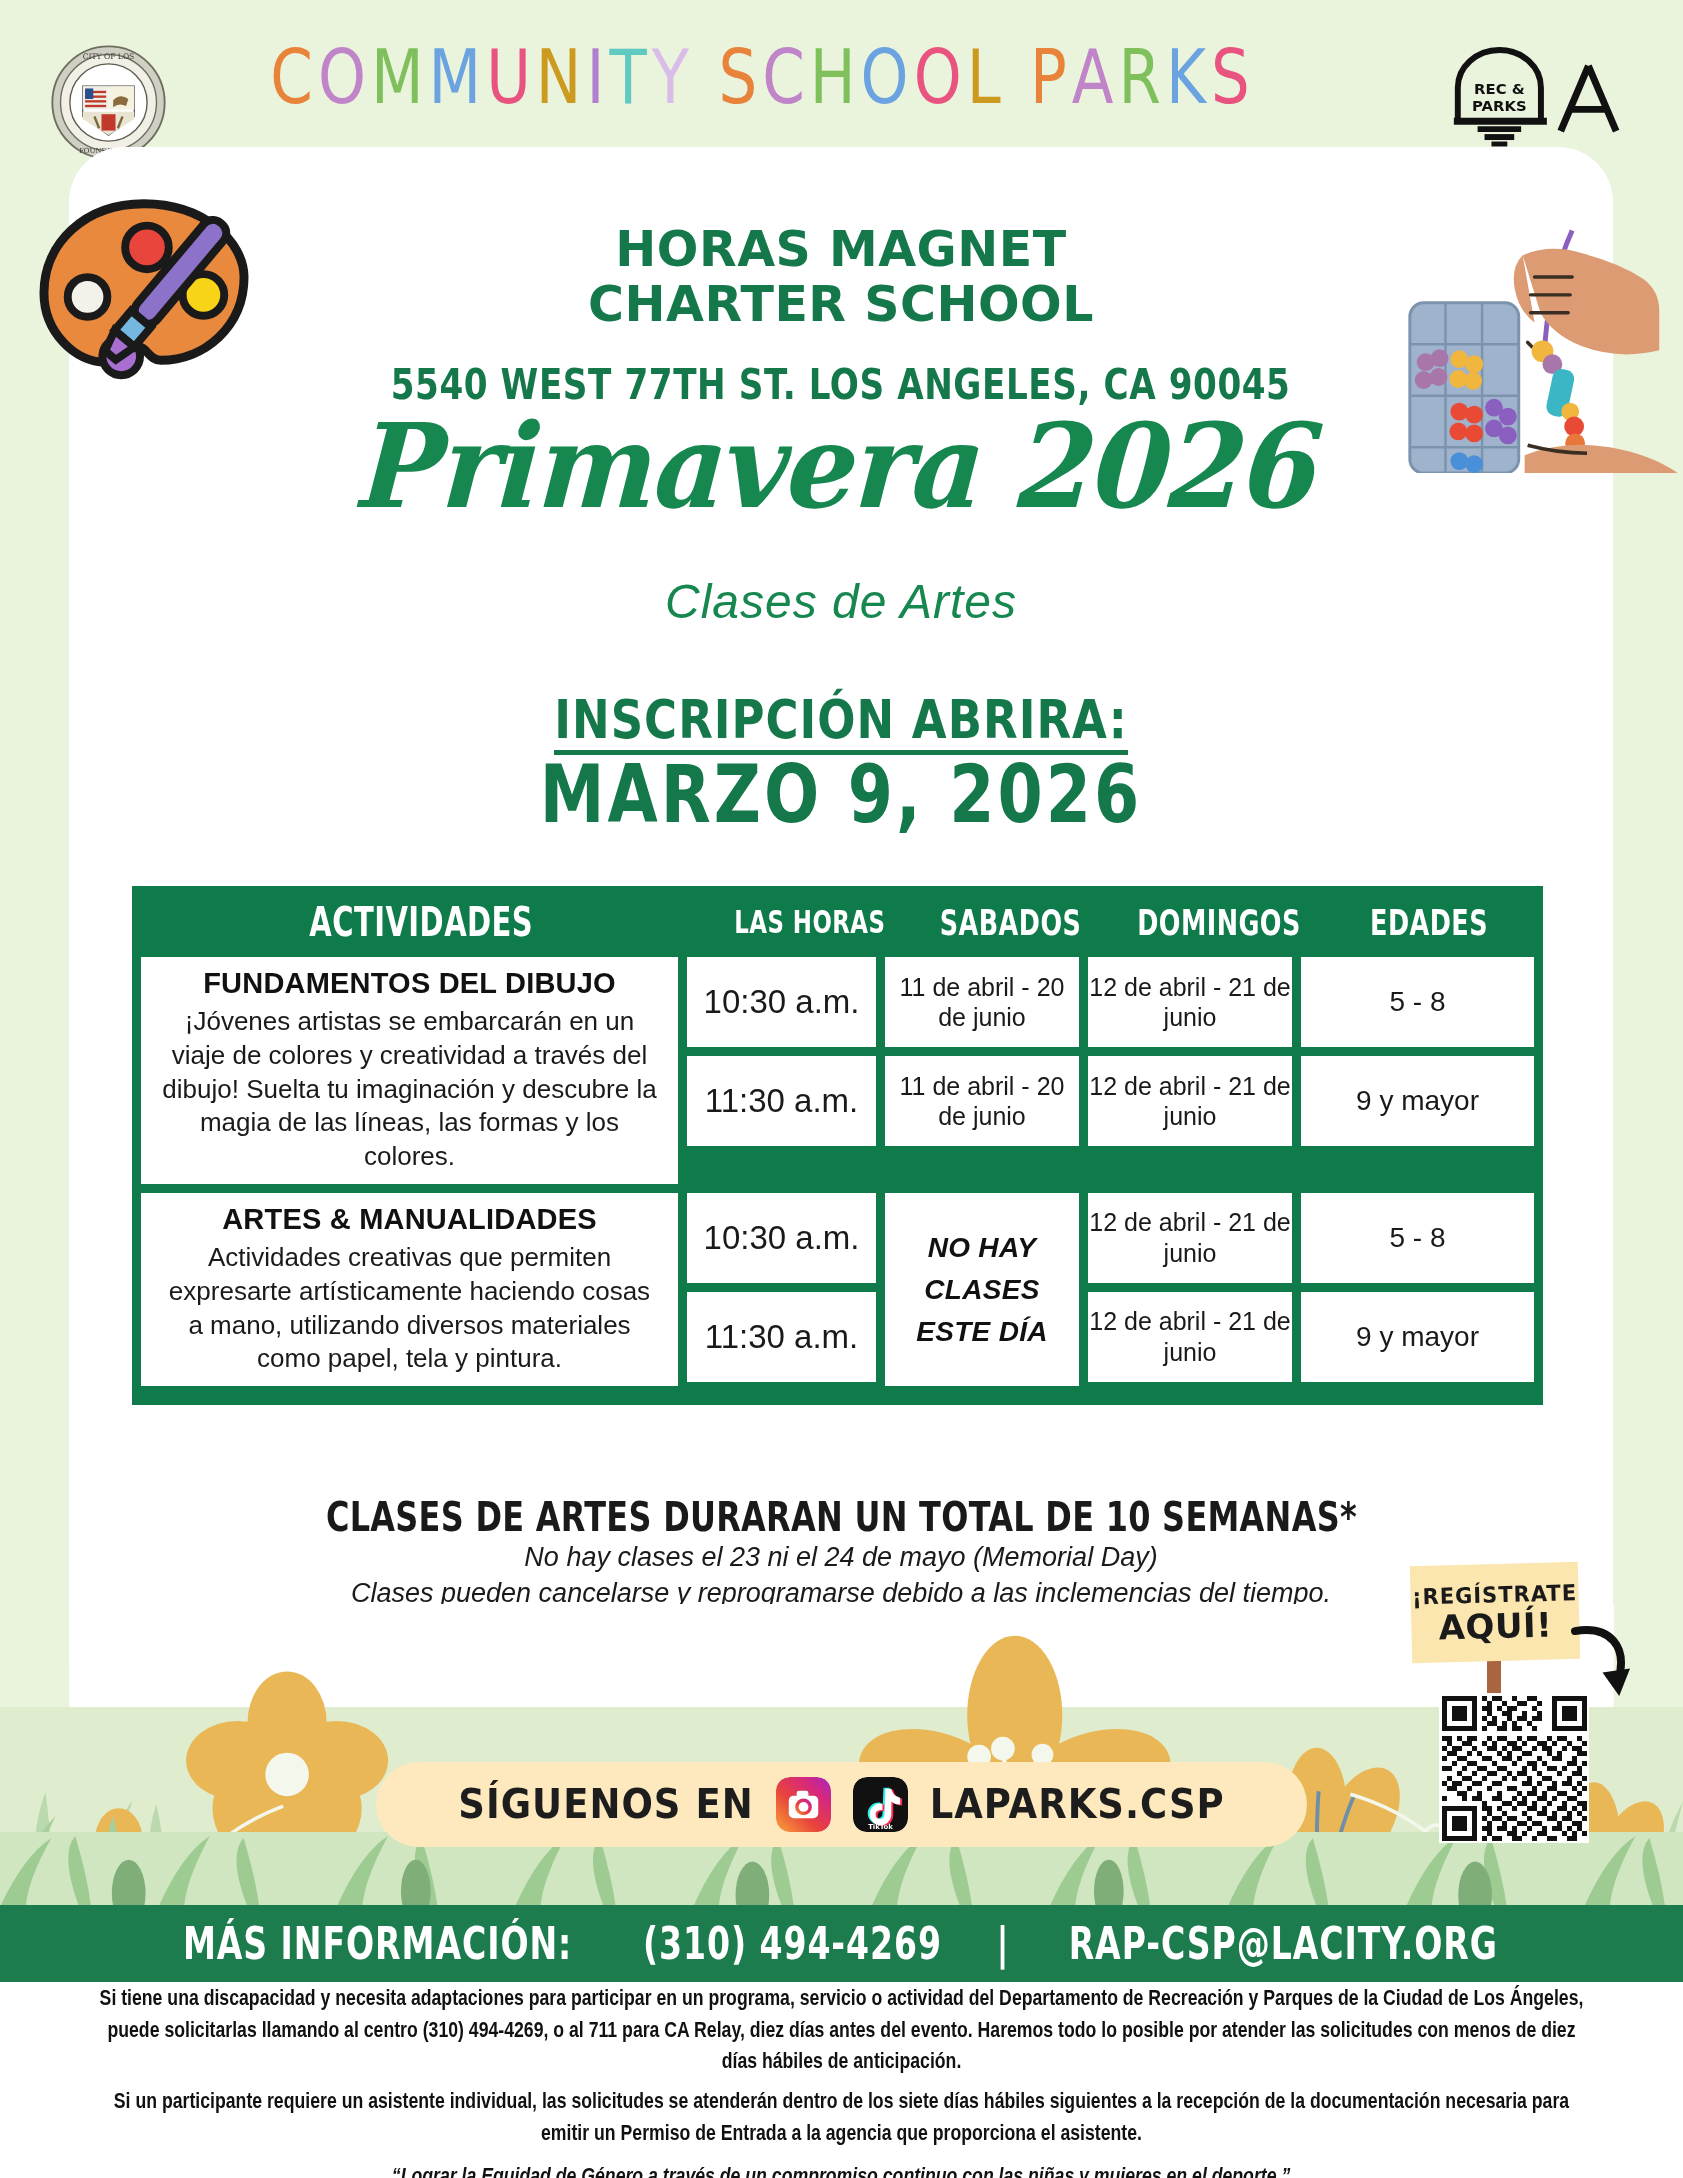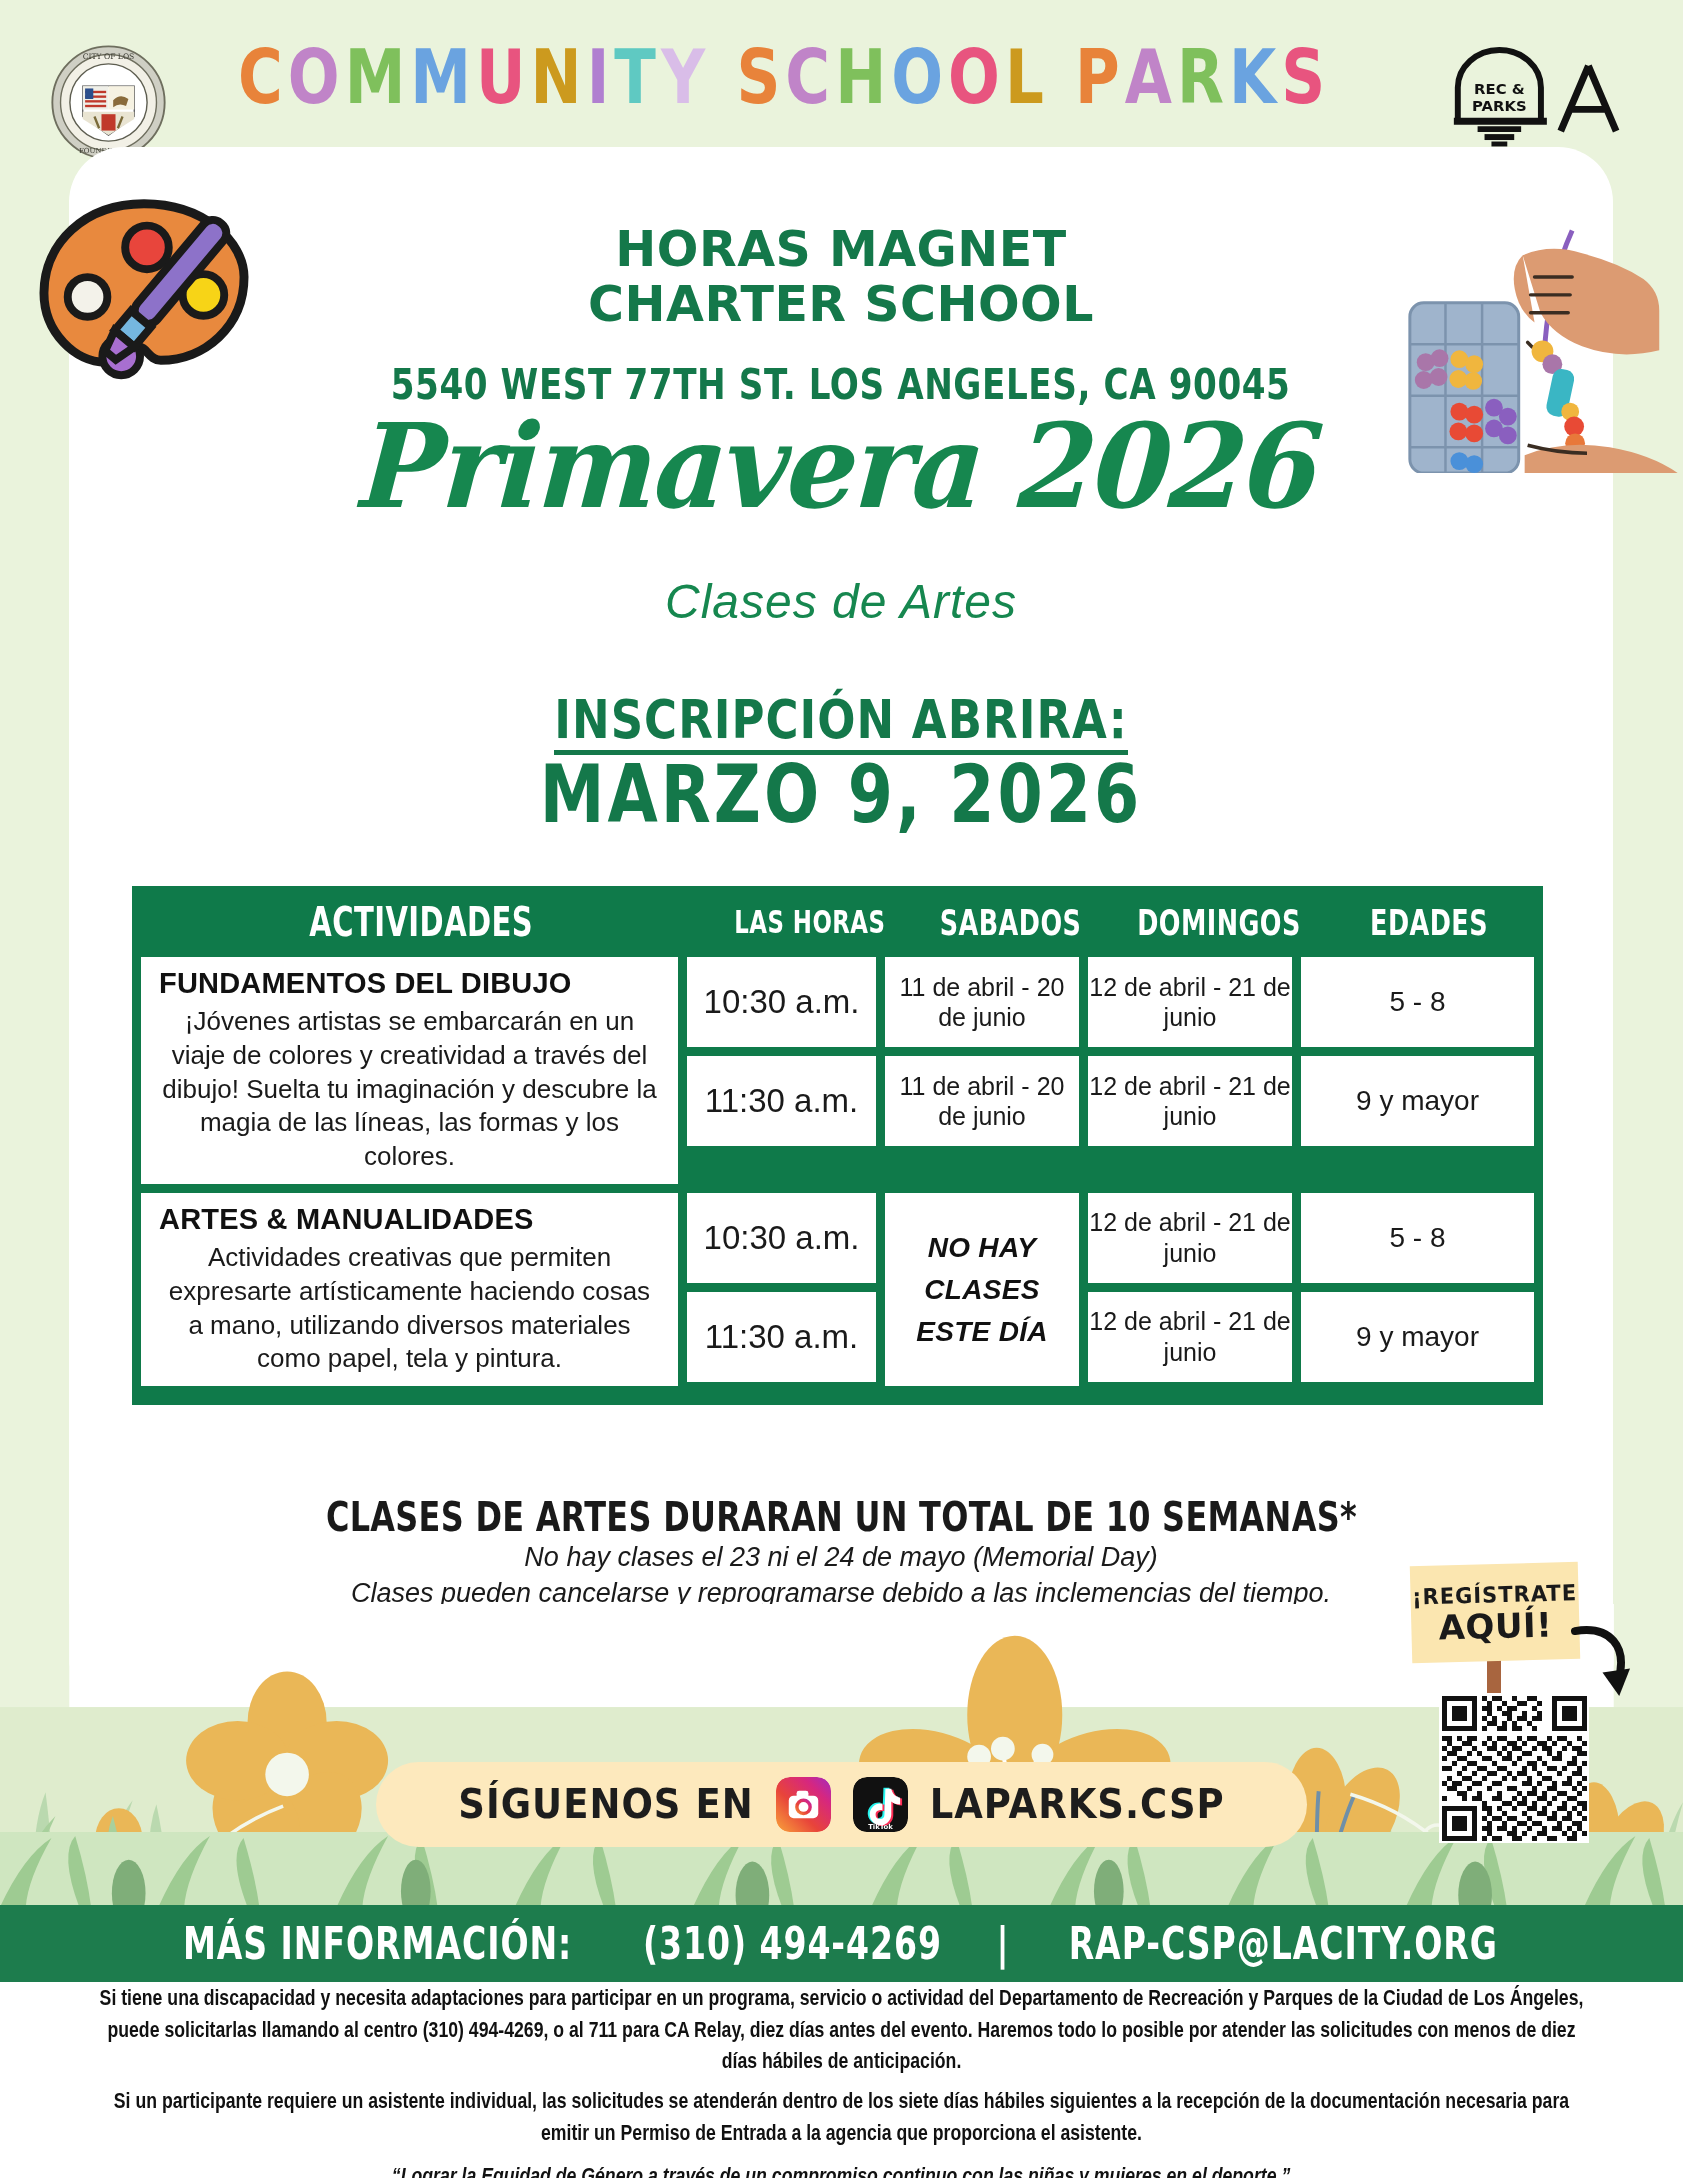--- a/index.html
+++ b/index.html
@@ -15,21 +15,21 @@
   
   .topbar {
     position: absolute; left: 0; top: 0; width: 1432px; height: 158px;
     display: flex; align-items: center;
   }
   .city-seal { position: absolute; left: 50px; top: 44px; width: 117px; height: 117px; }
   .csp-title {
     position: absolute; left: 238px; top: 46px; width: 1049px;
     text-align: center;
     font-family: "DejaVu Sans", sans-serif;
-    font-weight: bold;
+    font-weight: normal;
     font-size: 61px;
     letter-spacing: 5px;
     line-height: 1;
     white-space: nowrap;
   }
   .csp-title span { display: inline-block; transform: scaleY(1.22); }
   .rp-logo { position: absolute; left: 1440px; top: 44px; width: 188px; height: 104px; }
 
   
   .card {
@@ -106,21 +106,21 @@
   .c-act  { width: 579px; font-size: 33px; }
   .c-hrs  { width: 198px; font-size: 26px; }
   .c-sab  { width: 203px; font-size: 29px; }
   .c-dom  { width: 213px; font-size: 29px; }
   .c-edad { width: 208px; font-size: 29px; text-decoration: underline; }
 
   .group { display: flex; padding: 0 9px 9px 9px; gap: 9px; }
   .group:first-of-type { padding-top: 0; }
   .desc-cell {
     width: 570px; background: #fff; display: flex; flex-direction: column;
-    align-items: flex-start; justify-content: center; text-align: center;
+    align-items: center; justify-content: center; text-align: center;
     padding: 10px 18px;
   }
   .desc-title {
     font-family: "Liberation Sans", sans-serif; font-weight: bold;
     font-size: 29px; color: #111; margin-bottom: 5px; letter-spacing: 0.2px;
   }
   .desc-body {
     font-family: "Liberation Sans", sans-serif; font-size: 26px;
     color: #1a1a1a; line-height: 1.30;
   }

